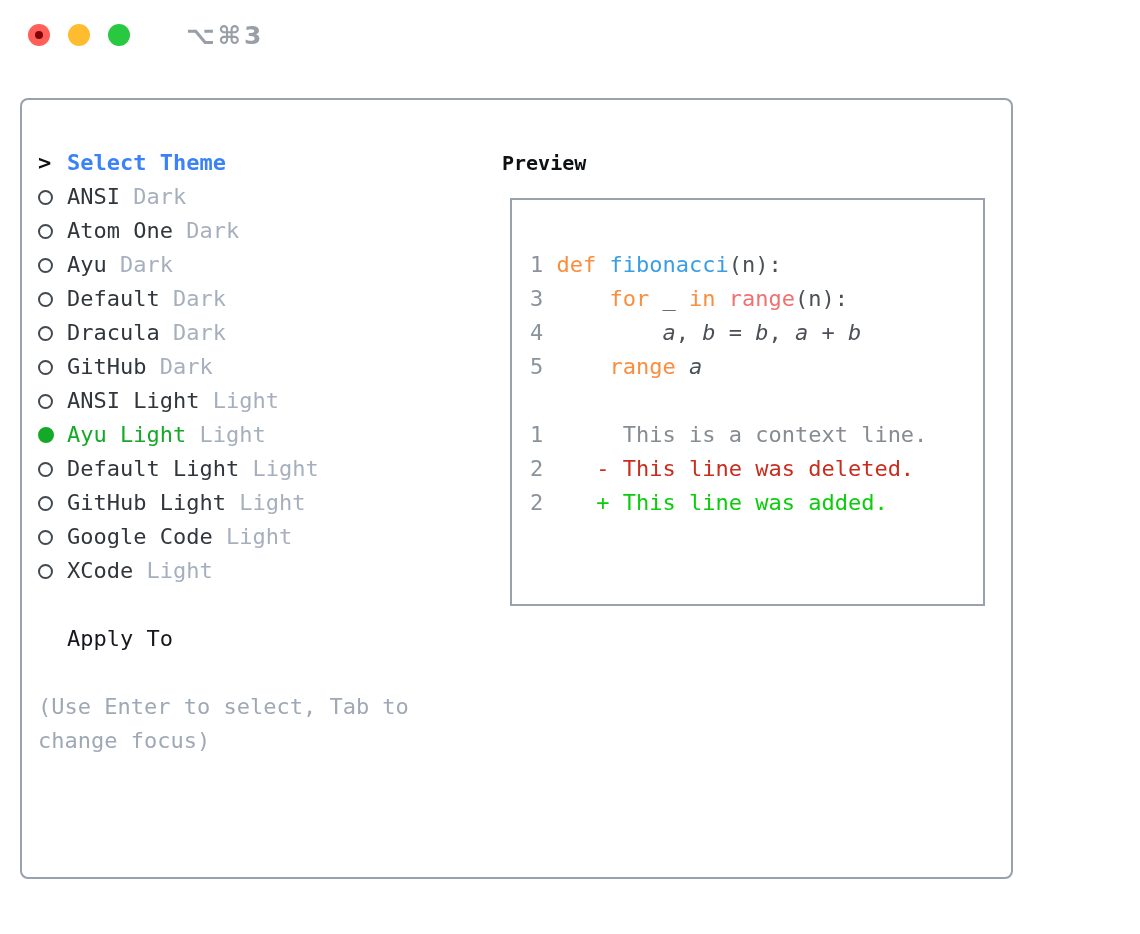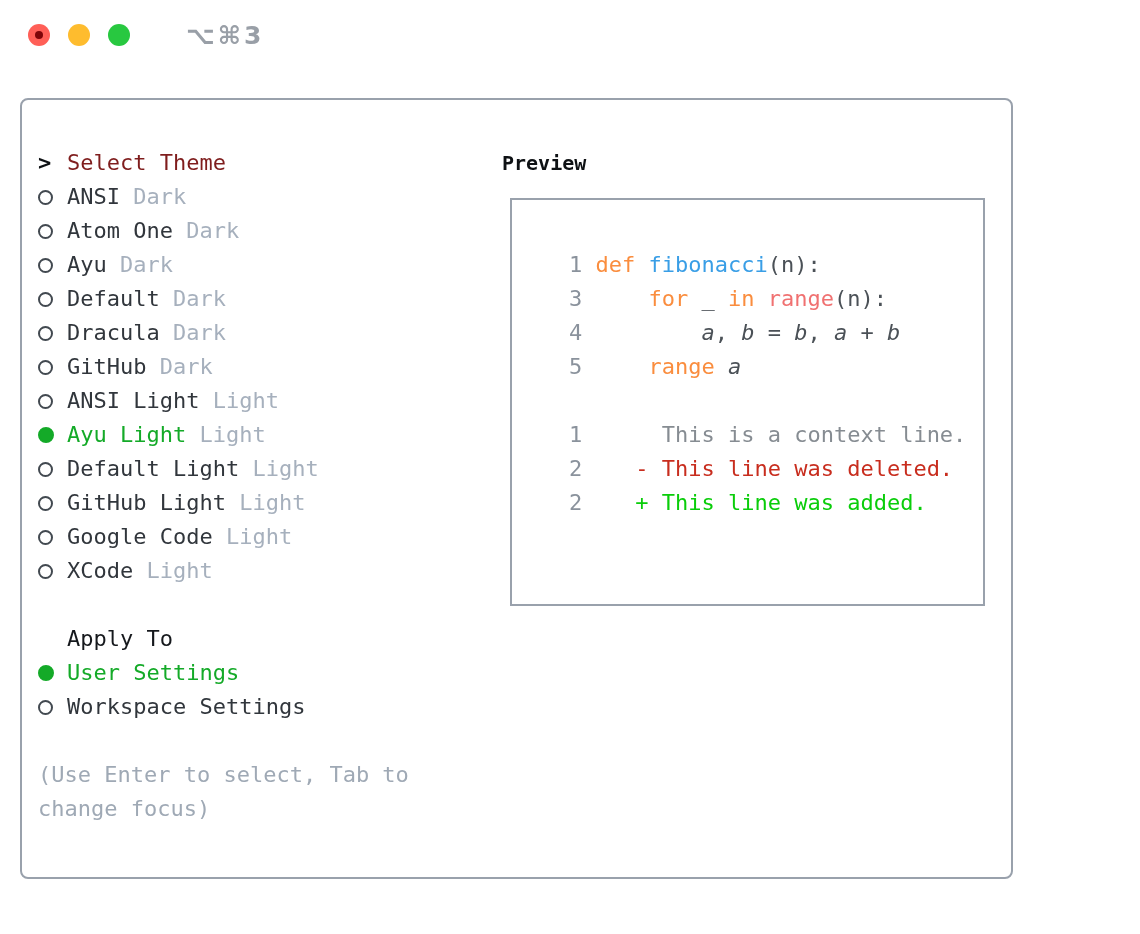--- a/index.html
+++ b/index.html
@@ -21,30 +21,30 @@
   
   .left-col{position:absolute;left:16px;top:46px;font-size:22px;line-height:34px;}
   .row{display:flex;align-items:center;height:34px;white-space:pre;}
   .marker{display:inline-flex;width:29px;align-items:center;}
   .prompt{font-weight:bold;color:#0e1114;}
   .radio{width:11px;height:11px;border:2.2px solid #424950;border-radius:50%;box-sizing:content-box;}
   .radio.filled{border-color:var(--green_select);background:var(--green_select);width:12px;height:12px;}
   .t-name{color:var(--list_dark);}
   .row.selected .t-name{color:var(--green_select);}
   .t-variant{color:var(--variant_gray);}
-  .row.hdr .t-name{font-weight:normal;color:#7f1d1d;}
+  .row.hdr .t-name{font-weight:bold;color:#3b82f6;}
   .row.subhdr .t-name{color:#15181c;}
   .row.help{color:var(--help_gray);}
   .spacer{height:34px;}
 
   
   .right-col{position:absolute;left:480px;top:46px;}
   .preview-header{font-size:20px;font-weight:bold;color:#0e1114;line-height:34px;white-space:pre;}
   .preview-box{margin-top:18px;margin-left:8px;width:475px;height:408px;border:2px solid var(--border_gray);box-sizing:border-box;padding:48px 0 0 18px;font-size:22px;line-height:34px;background:#fff;overflow:hidden;}
-  .code-line{height:34px;white-space:pre;margin-left:39px;}
+  .code-line{height:34px;white-space:pre;}
   .ln{color:var(--linenum_gray);}
   .c-plain{color:var(--code_plain);}
   .c-keyword{color:var(--keyword_orange);}
   .c-function{color:var(--function_blue);}
   .c-number{color:var(--number_purple);}
   .c-special{color:var(--special_coral);}
   .c-var{color:var(--code_plain);font-style:italic;}
   .c-context{color:var(--context_gray);text-align:right;}
   .c-deleted{color:var(--deleted_red);}
   .c-added{color:var(--added_green);text-align:center;}
@@ -86,24 +86,20 @@
           <div class="row"><span class="marker"><span class="radio"></span></span><span class="t-name">XCode</span><span class="t-variant"> Light</span></div>
         </div>
 
       <div class="spacer"></div>
 
       <div class="row subhdr">
         <span class="marker"></span>
         <span class="t-name">Apply To</span>
       </div>
 
-      <div id="apply-list">
-          <div class="row selected"><span class="marker"><span class="radio filled"></span></span><span class="t-name">User Settings</span></div>
-          <div class="row"><span class="marker"><span class="radio"></span></span><span class="t-name">Workspace Settings</span></div>
-        </div>
 
       <div class="spacer"></div>
 
       <div id="help-text">
           <div class="row help">(Use Enter to select, Tab to</div>
           <div class="row help">change focus)</div>
         </div>
     </div>
 
     <div class="right-col">

